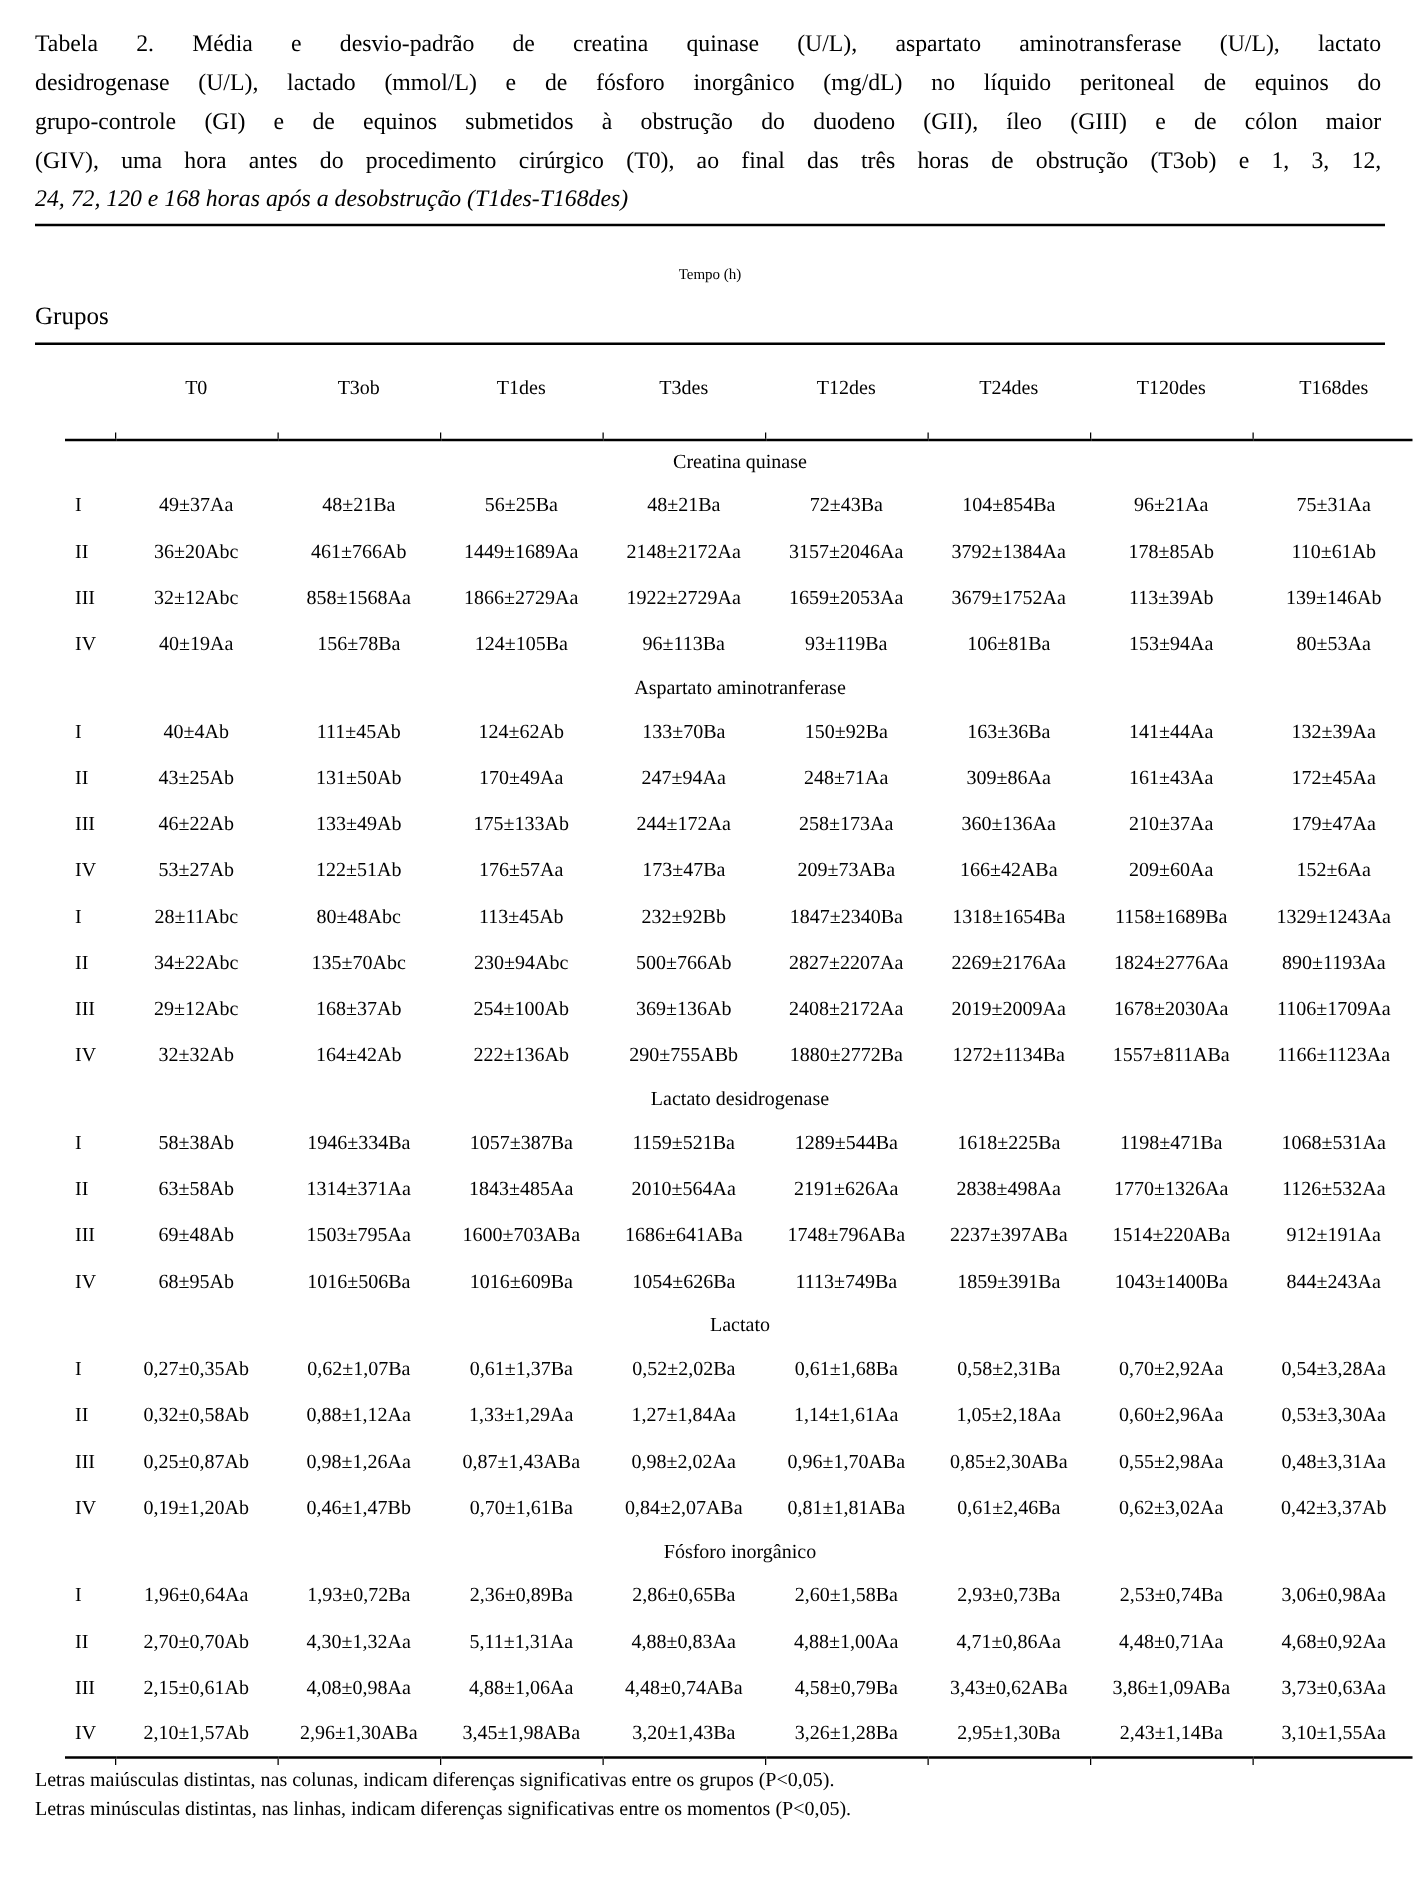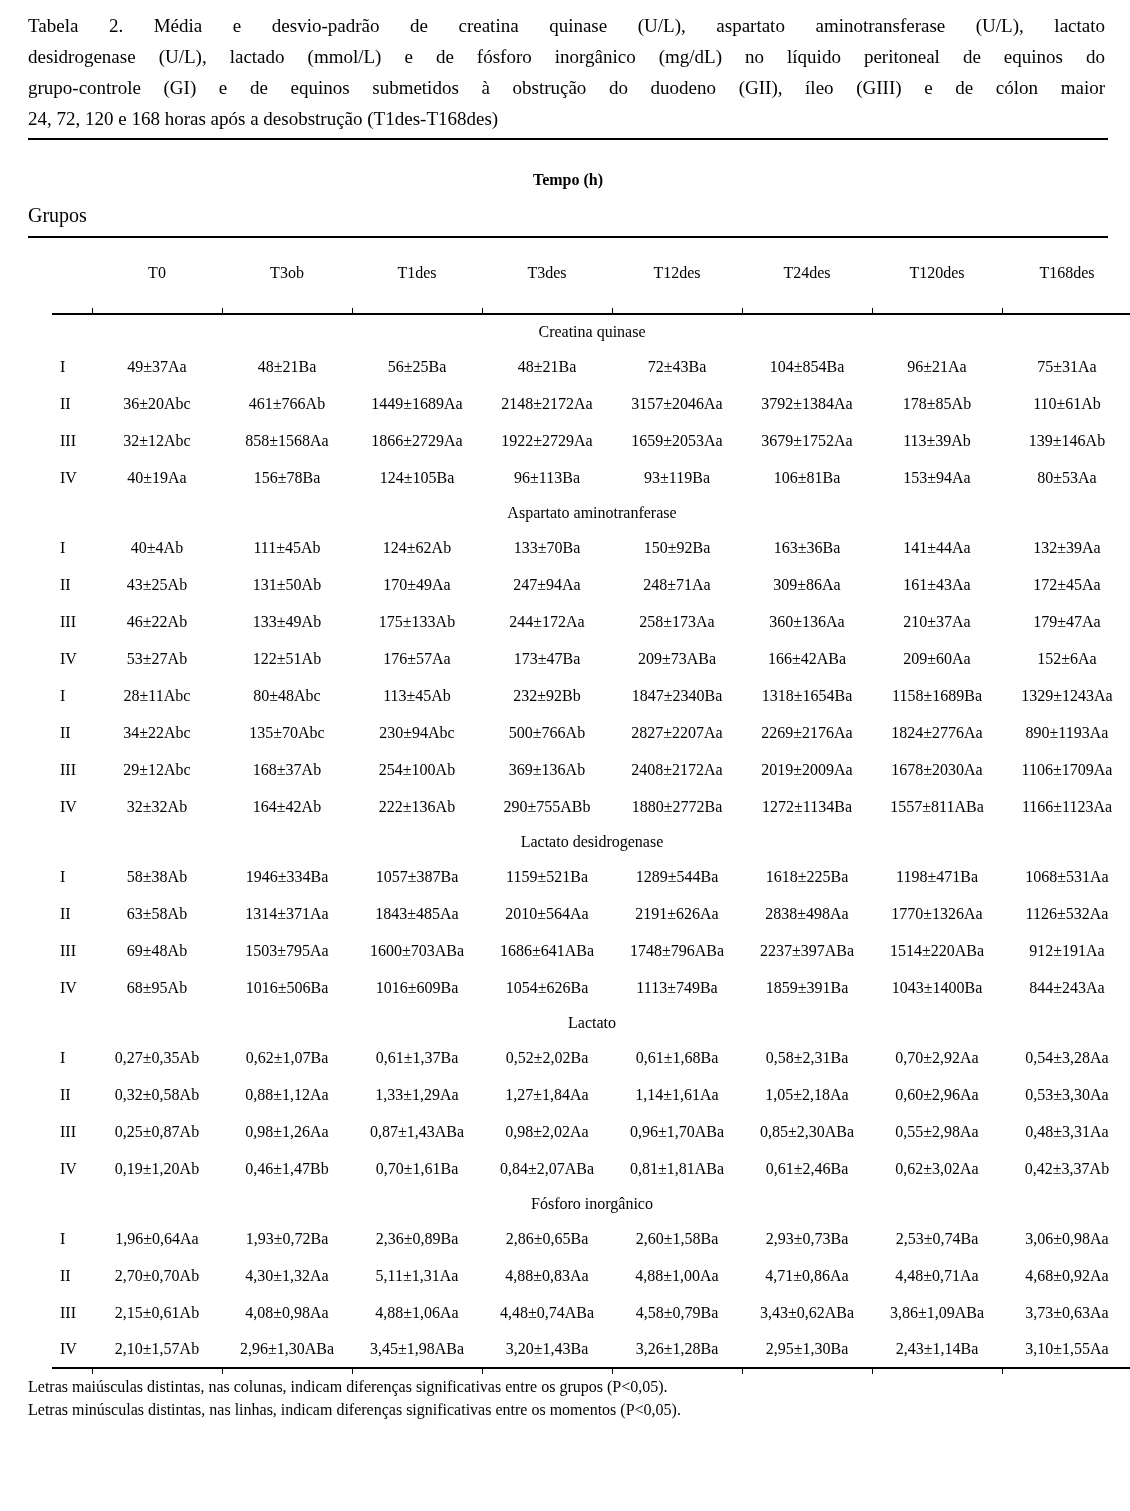--- a/index.html
+++ b/index.html
@@ -9,52 +9,52 @@
   }
   body {
     width: 1130px;
     height: 1511px;
     color: #000000;
     font-family: "Liberation Serif", "DejaVu Serif", serif;
     position: relative;
     overflow: hidden;
   }
   .page {
-    padding: 10px 25px 0 28px;
+    padding: 20px 25px 0 28px;
   }
   
   .caption {
     width: 1077px;
     font-size: 19px;
     line-height: 31px;
   }
   .caption-line {
     text-align: justify;
     text-align-last: justify;
     white-space: normal;
   }
   .caption-line.last {
     text-align: center;
     text-align-last: left;
+    font-style: italic;
   }
   
   .rule {
     width: 1080px;
     border-top: 2px solid #000000;
     height: 0;
   }
   .rule.top { margin-top: 4px; }
   .rule.under-grupos { margin-top: 9px; }
   
   .tempo-label {
     margin-top: 31px;
     width: 1080px;
     text-align: center;
-    font-size: 16px;
-    font-weight: bold;
+    font-size: 12px;
   }
   .grupos-label {
     margin-top: 15px;
     font-size: 20px;
   }
   
   table.results {
     border-collapse: collapse;
     table-layout: fixed;
     width: 1080px;
@@ -110,20 +110,21 @@
 </style>
 </head>
 <body>
 
 <div class="page">
 
   <div class="caption">
     <div class="caption-line">Tabela 2. Média e desvio-padrão de creatina quinase (U/L), aspartato aminotransferase (U/L), lactato</div>
     <div class="caption-line">desidrogenase (U/L), lactado (mmol/L) e de fósforo inorgânico (mg/dL) no líquido peritoneal de equinos do</div>
     <div class="caption-line">grupo-controle (GI) e de equinos submetidos à obstrução do duodeno (GII), íleo (GIII) e de cólon maior</div>
+    <div class="caption-line">(GIV), uma hora antes do procedimento cirúrgico (T0), ao final das três horas de obstrução (T3ob) e 1, 3, 12,</div>
     <div class="caption-line last">24, 72, 120 e 168 horas após a desobstrução (T1des-T168des)</div>
   </div>
 
   <div class="rule top"></div>
 
   <div class="tempo-label">Tempo (h)</div>
 
   <div class="grupos-label">Grupos</div>
 
   <div class="rule under-grupos"></div>

